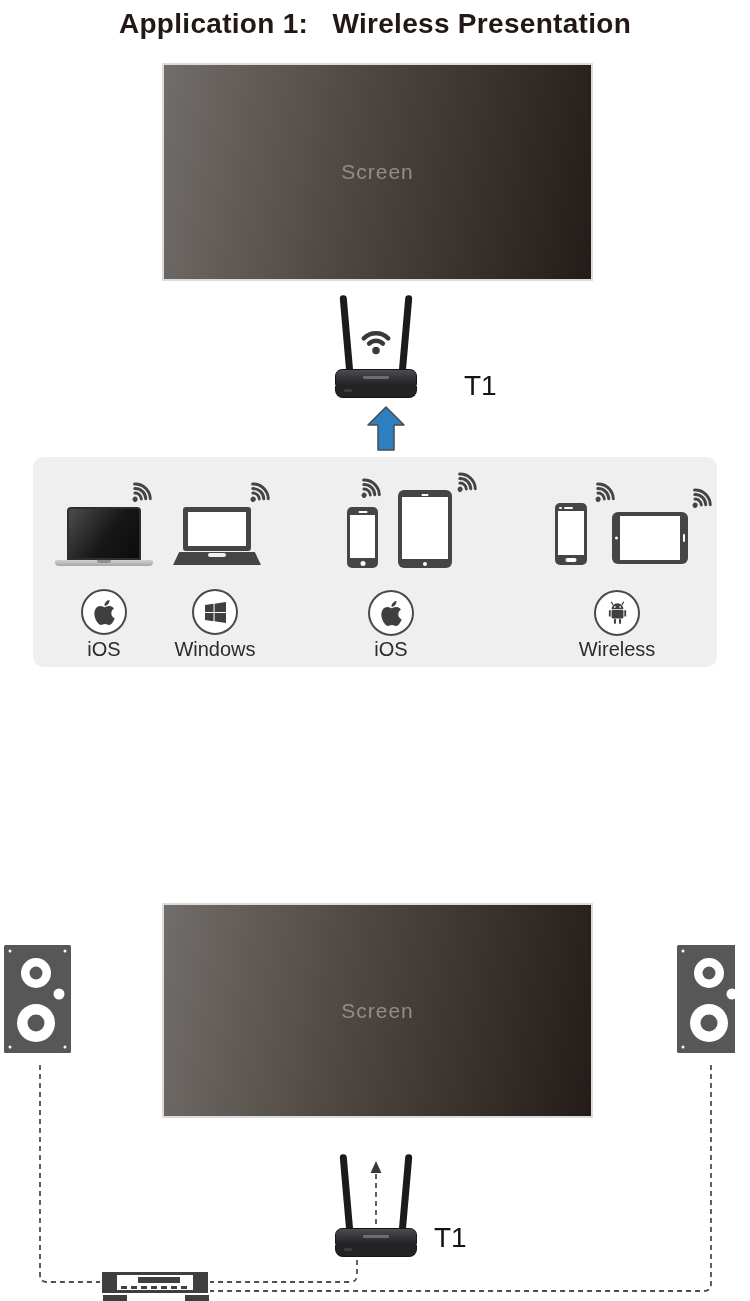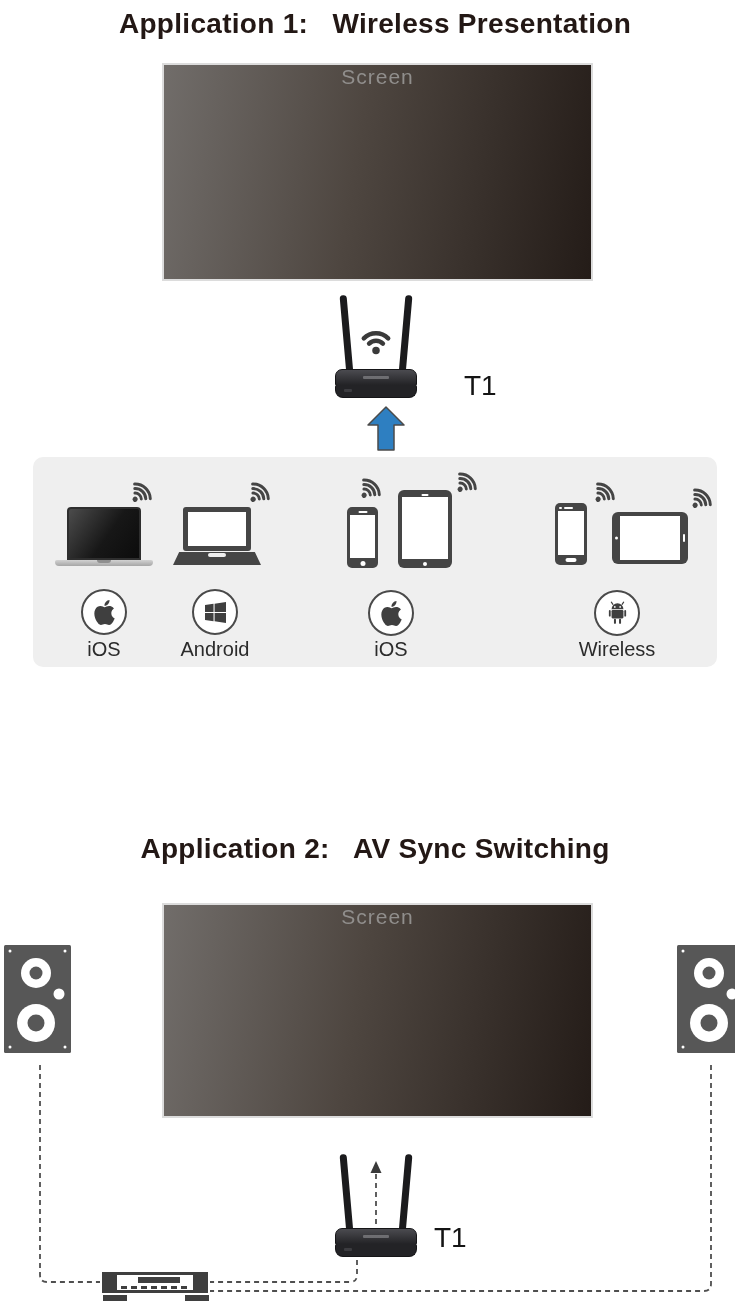--- a/index.html
+++ b/index.html
@@ -8,21 +8,21 @@
 
   
   .app-title{position:absolute;left:0;width:750px;text-align:center;font-weight:bold;
              font-size:28px;color:#231815;white-space:pre;letter-spacing:.3px;}
   #title1{top:8px;}
   #title2{top:833px;}
 
   
   .screen{position:absolute;left:162px;width:427px;border:2px solid #dcdcdc;
           background:linear-gradient(99deg,#716d6a 0%,#4e4640 45%,#241c18 100%);
-          display:flex;justify-content:center;}
+          display:flex;align-items:center;justify-content:center;}
   #screen1{top:63px;height:214px;}
   #screen2{top:903px;height:211px;}
   .screen-label{color:#908e8c;font-size:21px;letter-spacing:1px;}
 
   
   .t1{position:absolute;width:120px;height:106px;}
   #t1-a{left:316px;top:295px;}
   #t1-b{left:316px;top:1154px;}
   .antenna{position:absolute;width:7px;height:80px;background:#1b1b1d;border-radius:4px;top:0;}
   .antenna.left{left:27px;transform:rotate(-5deg);}
@@ -254,37 +254,36 @@
         <use href="#apple" width="25" height="25"></use>
       </svg>
   </div>
   <div class="platform-label" id="lab1">iOS</div>
 
   <div class="platform" id="badge2">
     <svg width="21" height="21">
         <use href="#windows" width="21" height="21"></use>
       </svg>
   </div>
-  <div class="platform-label" id="lab2">Android</div>
+  <div class="platform-label" id="lab2">Windows</div>
 
   <div class="platform" id="badge3">
     <svg width="25" height="25">
         <use href="#apple" width="25" height="25"></use>
       </svg>
   </div>
   <div class="platform-label" id="lab3">iOS</div>
 
   <div class="platform" id="badge4">
     <svg width="23" height="25">
         <use href="#android" width="23" height="25"></use>
       </svg>
   </div>
   <div class="platform-label" id="lab4">Wireless</div>
 
-  <div class="app-title" id="title2">Application 2:   AV Sync Switching</div>
 
   <div class="screen" id="screen2">
     <span class="screen-label">Screen</span>
   </div>
 
   <svg class="speaker" id="spk-left">
       <use href="#speaker"></use>
     </svg>
   <svg class="speaker" id="spk-right">
       <use href="#speaker"></use>

